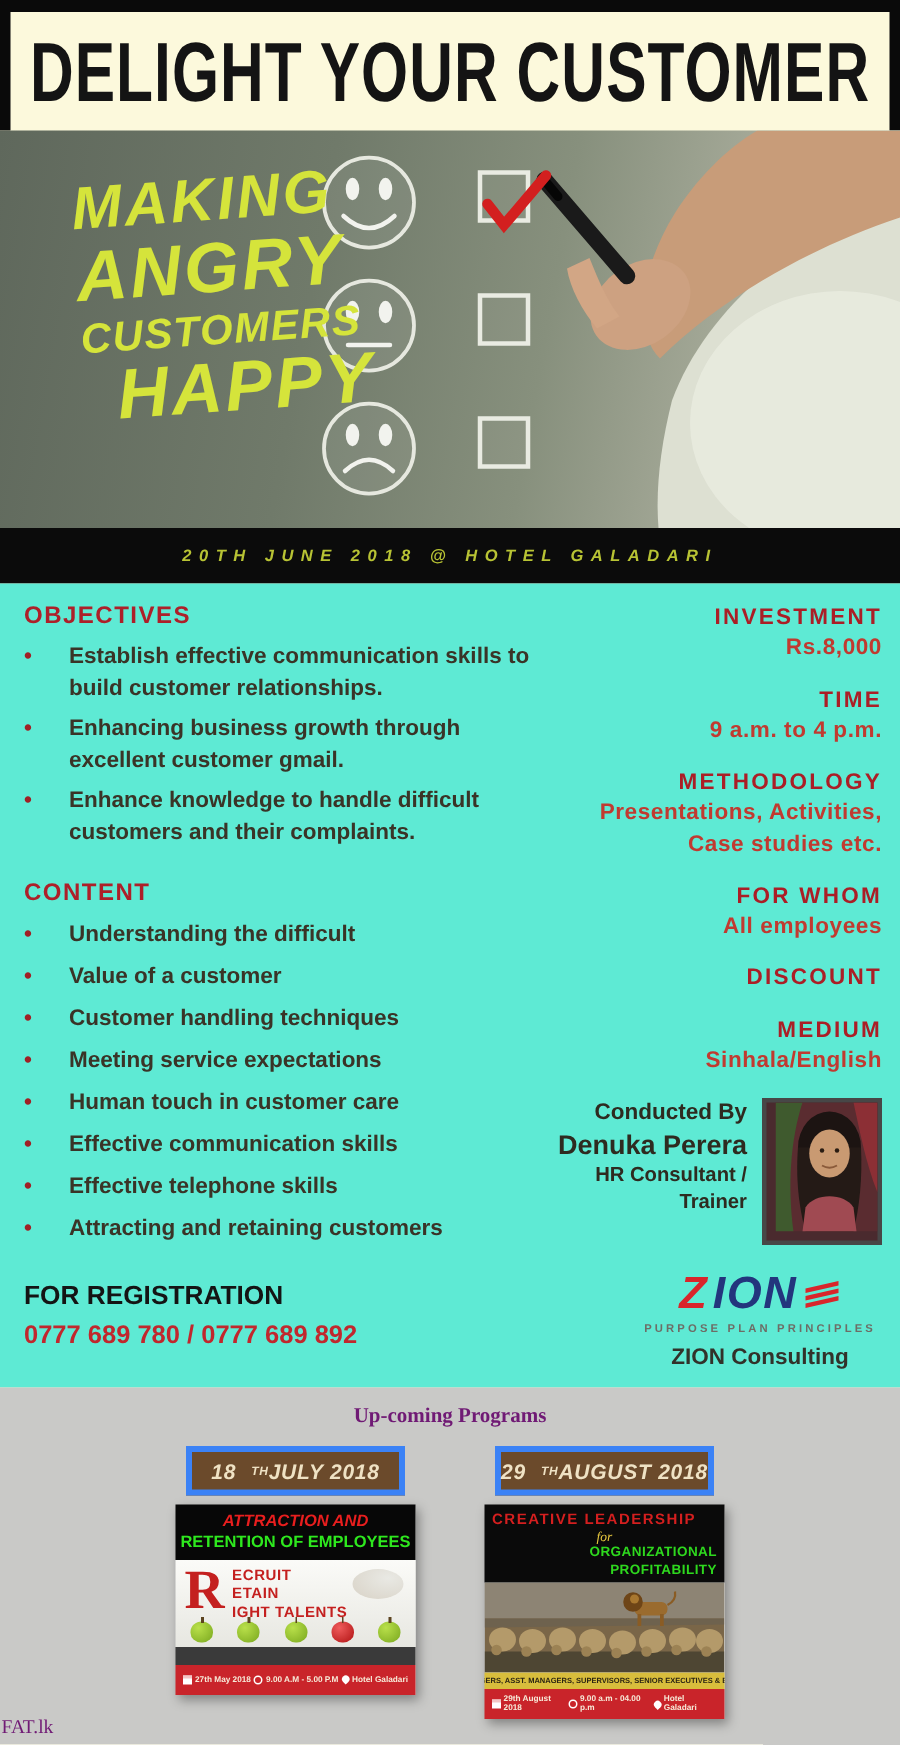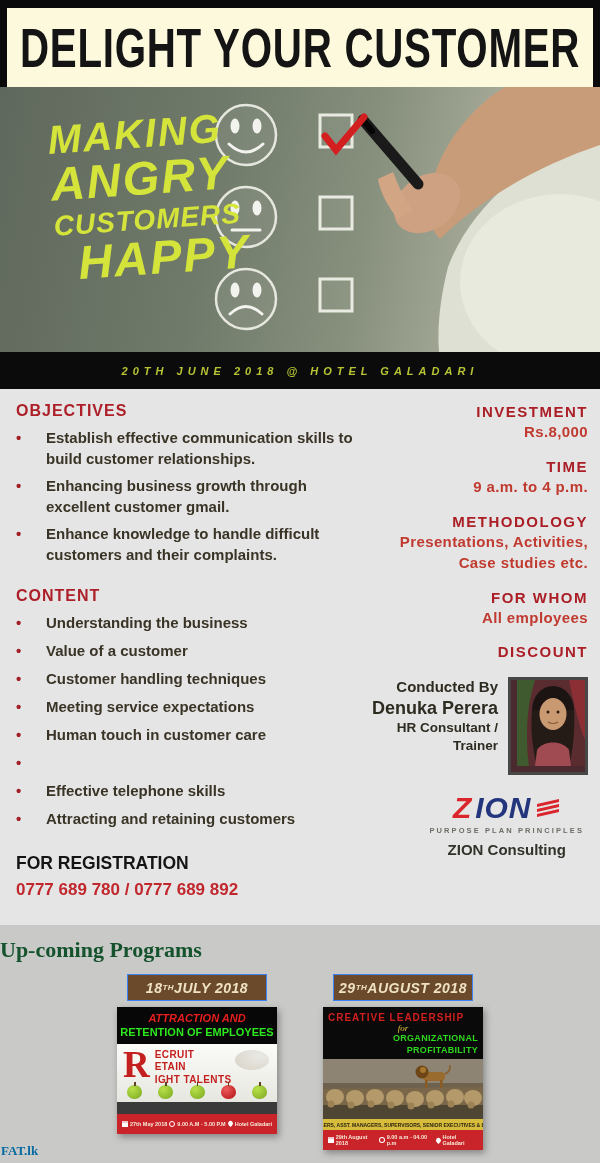--- a/index.html
+++ b/index.html
@@ -17,21 +17,21 @@
   .hw1{font-size:40px;letter-spacing:2px;}
   .hw2{font-size:47px;letter-spacing:2px;}
   .hw3{font-size:28px;letter-spacing:1px;margin-top:4px;}
   .hw4{font-size:47px;margin-left:22px;letter-spacing:2px;}
 
   
   .date-bar{height:37px;background:#0b0b0b;display:flex;align-items:center;justify-content:center;}
   .date-text{color:#b8c334;font-weight:bold;font-style:italic;letter-spacing:5px;font-size:11px;}
 
   
-  .main{height:536px;box-sizing:border-box;display:flex;padding:13px 12px 0 16px;background:#e5e5e5;}
+  .main{height:536px;box-sizing:border-box;display:flex;padding:13px 12px 0 16px;background:#5eead4;}
   .col-left{width:352px;box-sizing:border-box;}
   .col-right{flex:1;text-align:right;}
 
   .section-heading{color:#ad2029;font-weight:bold;font-size:16px;letter-spacing:1px;margin:0 0 7px 0;}
   .bullet-row{display:flex;margin-bottom:6px;}
   .bullet-dot{color:#a02025;font-weight:bold;font-size:15px;line-height:1.4;width:30px;flex:none;}
   .bullet-text{color:#3a3427;font-weight:bold;font-size:15px;line-height:1.4;}
   .content-block{margin-top:22px;}
   .content-block .bullet-row{margin-bottom:7px;}
 
@@ -54,25 +54,25 @@
   .brand{text-align:center;}
   .zion-logo{display:flex;align-items:center;justify-content:center;gap:3px;}
   .zion-word{font-style:italic;font-weight:bold;font-size:30px;letter-spacing:1px;line-height:1;}
   .zion-z{color:#d9252b;}
   .zion-ion{color:#23357d;}
   .zion-tagline{font-size:7.5px;letter-spacing:2.1px;color:#6d6d66;font-weight:bold;margin-top:3px;white-space:nowrap;}
   .zion-name{font-size:15px;color:#32322a;font-weight:bold;margin-top:6px;}
 
   
   .bottom{height:238px;background:#c9c9c7;box-sizing:border-box;padding-top:12px;position:relative;}
-  .upcoming-heading{font-family:"Liberation Serif",serif;font-weight:bold;font-size:22px;color:#14532d;}
+  .upcoming-heading{text-align:center;font-family:"Liberation Serif",serif;font-weight:bold;font-size:14px;color:#701a75;}
   .programs{display:flex;justify-content:center;gap:46px;margin-top:11px;}
   .program{display:flex;flex-direction:column;align-items:center;}
-  .program-date{width:138px;height:25px;background:#6b4a2b;border:1px solid #3b82f6;color:#efe2c4;display:flex;align-items:center;justify-content:center;font-weight:bold;font-size:14px;font-style:italic;letter-spacing:0.5px;margin-bottom:6px;}
-  .program-date sup{font-size:8px;}
+  .program-date{width:138px;height:25px;background:#6b4a2b;border:4px solid #3b82f6;color:#efe2c4;display:flex;align-items:center;justify-content:center;font-weight:bold;font-size:14px;font-style:italic;letter-spacing:0.5px;margin-bottom:6px;}
+  .program-date sup{font-size:8px;padding-left:10px;}
   .poster{width:160px;box-shadow:2px 3px 7px rgba(0,0,0,0.35);}
 
   
   .p1-header{background:#070707;padding:5px 2px 4px;text-align:center;line-height:1.25;}
   .p1-t1{color:#e81e1e;font-weight:bold;font-size:11px;font-style:italic;}
   .p1-t2{color:#2ee81e;font-weight:bold;font-size:11px;}
   .p1-body{background:linear-gradient(#fbfbf8,#e7e7e1);padding:5px 6px 3px;height:58px;box-sizing:border-box;position:relative;}
   .r-big{float:left;color:#c4201f;font-family:"Liberation Serif",serif;font-weight:bold;font-size:37px;line-height:0.85;margin-right:5px;}
   .r-line{color:#c4201f;font-weight:bold;font-size:10px;line-height:1.25;letter-spacing:0.4px;}
   .hand-hint{position:absolute;right:8px;top:6px;width:34px;height:20px;background:radial-gradient(ellipse at 70% 30%,#e9e9e4,#d8d2c6);border-radius:50%;}
@@ -90,21 +90,21 @@
   .p2-photo{height:60px;position:relative;overflow:hidden;}
   .p2-strip{height:11px;background:#d8bd3c;color:#2a2413;font-size:5px;font-weight:bold;display:flex;align-items:center;justify-content:center;white-space:nowrap;overflow:hidden;}
 
   
   .p-footer{height:20px;background:#c9242a;display:flex;align-items:center;justify-content:space-between;padding:0 5px;}
   .f-item{display:flex;align-items:center;gap:2px;color:#f7ead8;font-size:5.5px;font-weight:bold;}
   .ico-cal{width:6px;height:6px;background:#fff;border-top:2px solid #f3c5c5;box-sizing:border-box;}
   .ico-clock{width:6px;height:6px;border:1px solid #fff;border-radius:50%;box-sizing:border-box;}
   .ico-pin{width:5px;height:5px;background:#fff;border-radius:50% 50% 50% 0;transform:rotate(-45deg);}
 
-  .watermark{position:absolute;left:1px;bottom:4px;font-family:"Liberation Serif",serif;font-weight:bold;color:#0369a1;font-size:13px;}
+  .watermark{position:absolute;left:1px;bottom:4px;font-family:"Liberation Serif",serif;font-weight:normal;color:#701a75;font-size:13px;}
 </style>
 </head>
 <body>
 
 <div class="page">
 
   <div class="top-banner">
     <div class="top-title">DELIGHT YOUR CUSTOMER</div>
   </div>
 
@@ -175,40 +175,41 @@
         <div class="bullet-row">
           <span class="bullet-dot">•</span>
           <span class="bullet-text">Enhance knowledge to handle difficult customers and their complaints.</span>
         </div>
       </div>
 
       <div class="content-block">
         <div class="section-heading">CONTENT</div>
         <div class="bullet-row">
           <span class="bullet-dot">•</span>
-          <span class="bullet-text">Understanding the business</span>
+          <span class="bullet-text">Understanding the difficult</span>
         </div>
         <div class="bullet-row">
           <span class="bullet-dot">•</span>
           <span class="bullet-text">Value of a customer</span>
         </div>
         <div class="bullet-row">
           <span class="bullet-dot">•</span>
           <span class="bullet-text">Customer handling techniques</span>
         </div>
         <div class="bullet-row">
           <span class="bullet-dot">•</span>
           <span class="bullet-text">Meeting service expectations</span>
         </div>
         <div class="bullet-row">
           <span class="bullet-dot">•</span>
           <span class="bullet-text">Human touch in customer care</span>
         </div>
         <div class="bullet-row">
           <span class="bullet-dot">•</span>
+          <span class="bullet-text">Effective communication skills</span>
         </div>
         <div class="bullet-row">
           <span class="bullet-dot">•</span>
           <span class="bullet-text">Effective telephone skills</span>
         </div>
         <div class="bullet-row">
           <span class="bullet-dot">•</span>
           <span class="bullet-text">Attracting and retaining customers</span>
         </div>
       </div>
@@ -232,20 +233,24 @@
         <div class="detail-label">METHODOLOGY</div>
         <div class="detail-value">Presentations, Activities,
 Case studies etc.</div>
       </div>
       <div class="detail">
         <div class="detail-label">FOR WHOM</div>
         <div class="detail-value">All employees</div>
       </div>
       <div class="detail">
         <div class="detail-label">DISCOUNT</div>
+      </div>
+      <div class="detail">
+        <div class="detail-label">MEDIUM</div>
+        <div class="detail-value">Sinhala/English</div>
       </div>
 
       <div class="trainer">
         <div class="trainer-text">
           <div class="conducted">Conducted By</div>
           <div class="trainer-name">Denuka Perera</div>
           <div class="trainer-title">HR Consultant / Trainer</div>
         </div>
         <div class="trainer-photo">
           <svg width="68" height="86" viewBox="0 0 68 86">

